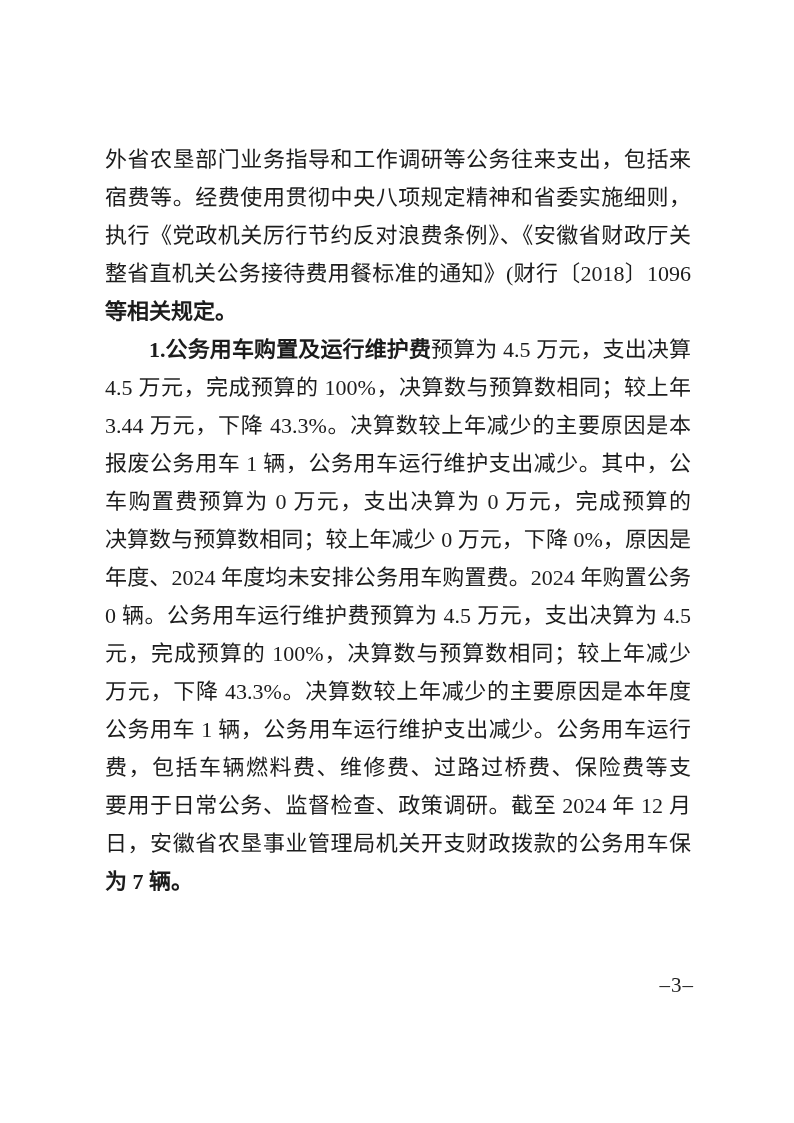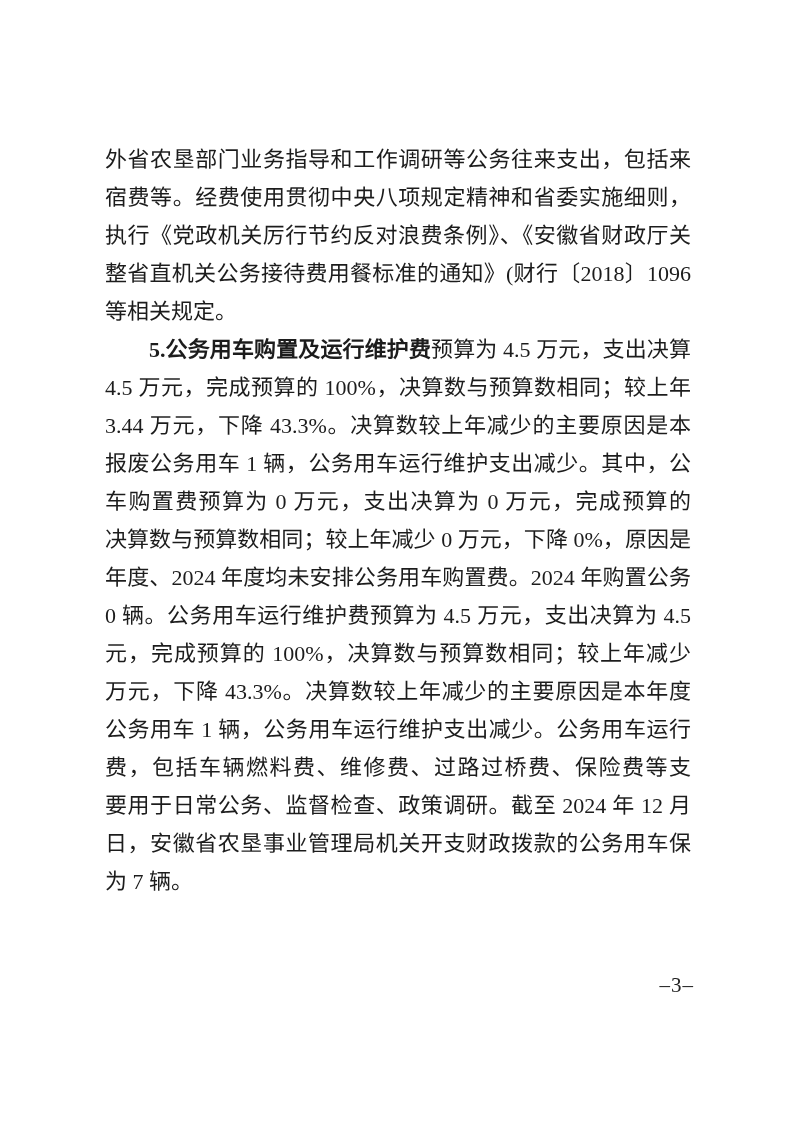--- a/index.html
+++ b/index.html
@@ -28,20 +28,21 @@
     line-height: 38px;
     height: 38px;
     overflow: hidden;
     text-align: justify;
     text-align-last: justify;
     text-justify: inter-ideograph;
     white-space: normal;
   }
   .line.para-end {
     text-align-last: left;
+    font-weight: bold;
   }
   .line.indent {
     text-indent: 44px;
   }
   .bold {
     font-weight: 700;
   }
   .page-number {
     position: absolute;
     top: 972px;
@@ -58,21 +59,21 @@
 <div class="page">
   <main class="content">
 
     <div class="line">外省农垦部门业务指导和工作调研等公务往来支出，包括来宾食</div>
     <div class="line">宿费等。经费使用贯彻中央八项规定精神和省委实施细则，严格</div>
     <div class="line">执行《党政机关厉行节约反对浪费条例》、《安徽省财政厅关于调</div>
     <div class="line">整省直机关公务接待费用餐标准的通知》(财行〔2018〕1096 号)</div>
     <div class="line para-end">等相关规定。</div>
 
     <div class="line indent">
-      <span class="bold">5.公务用车购置及运行维护费</span><span>预算为 4.5 万元，支出决算为</span>
+      <span class="bold">1.公务用车购置及运行维护费</span><span>预算为 4.5 万元，支出决算为</span>
     </div>
     <div class="line">4.5 万元，完成预算的 100%，决算数与预算数相同；较上年减少</div>
     <div class="line">3.44 万元，下降 43.3%。决算数较上年减少的主要原因是本年度</div>
     <div class="line">报废公务用车 1 辆，公务用车运行维护支出减少。其中，公务用</div>
     <div class="line">车购置费预算为 0 万元，支出决算为 0 万元，完成预算的 100%，</div>
     <div class="line">决算数与预算数相同；较上年减少 0 万元，下降 0%，原因是 2023</div>
     <div class="line">年度、2024 年度均未安排公务用车购置费。2024 年购置公务用车</div>
     <div class="line">0 辆。公务用车运行维护费预算为 4.5 万元，支出决算为 4.5 万</div>
     <div class="line">元，完成预算的 100%，决算数与预算数相同；较上年减少 3.44</div>
     <div class="line">万元，下降 43.3%。决算数较上年减少的主要原因是本年度报废</div>

